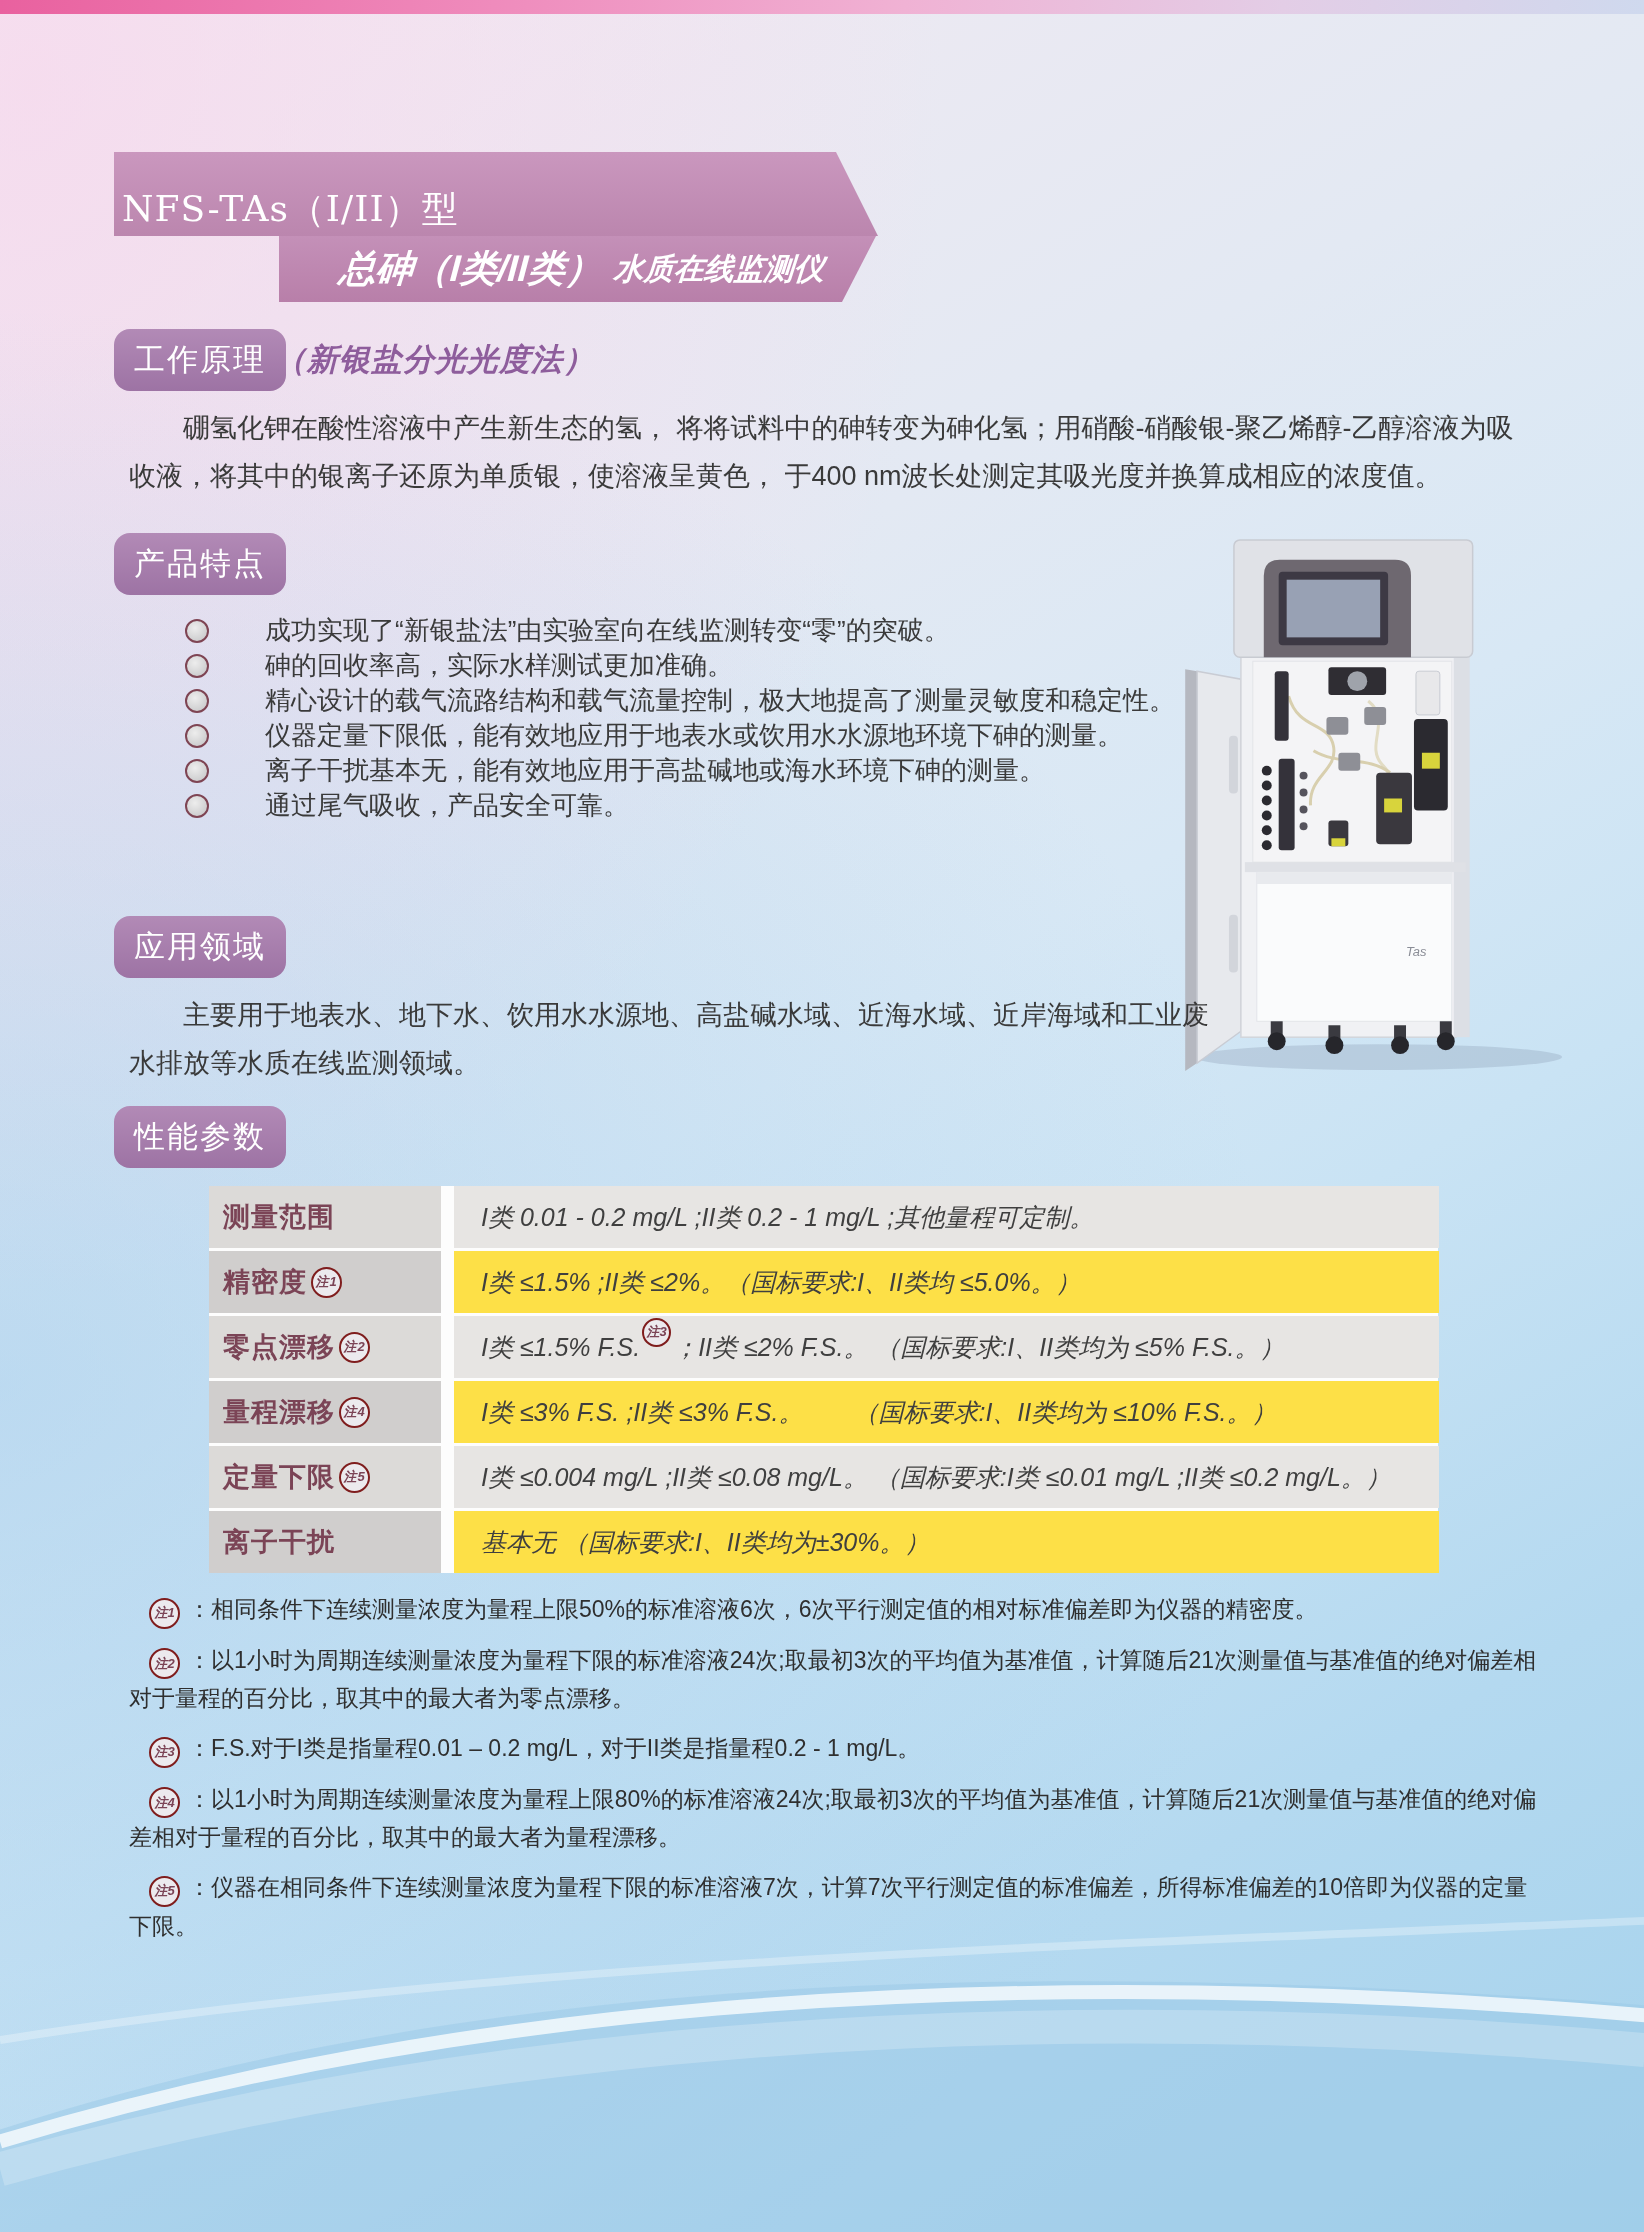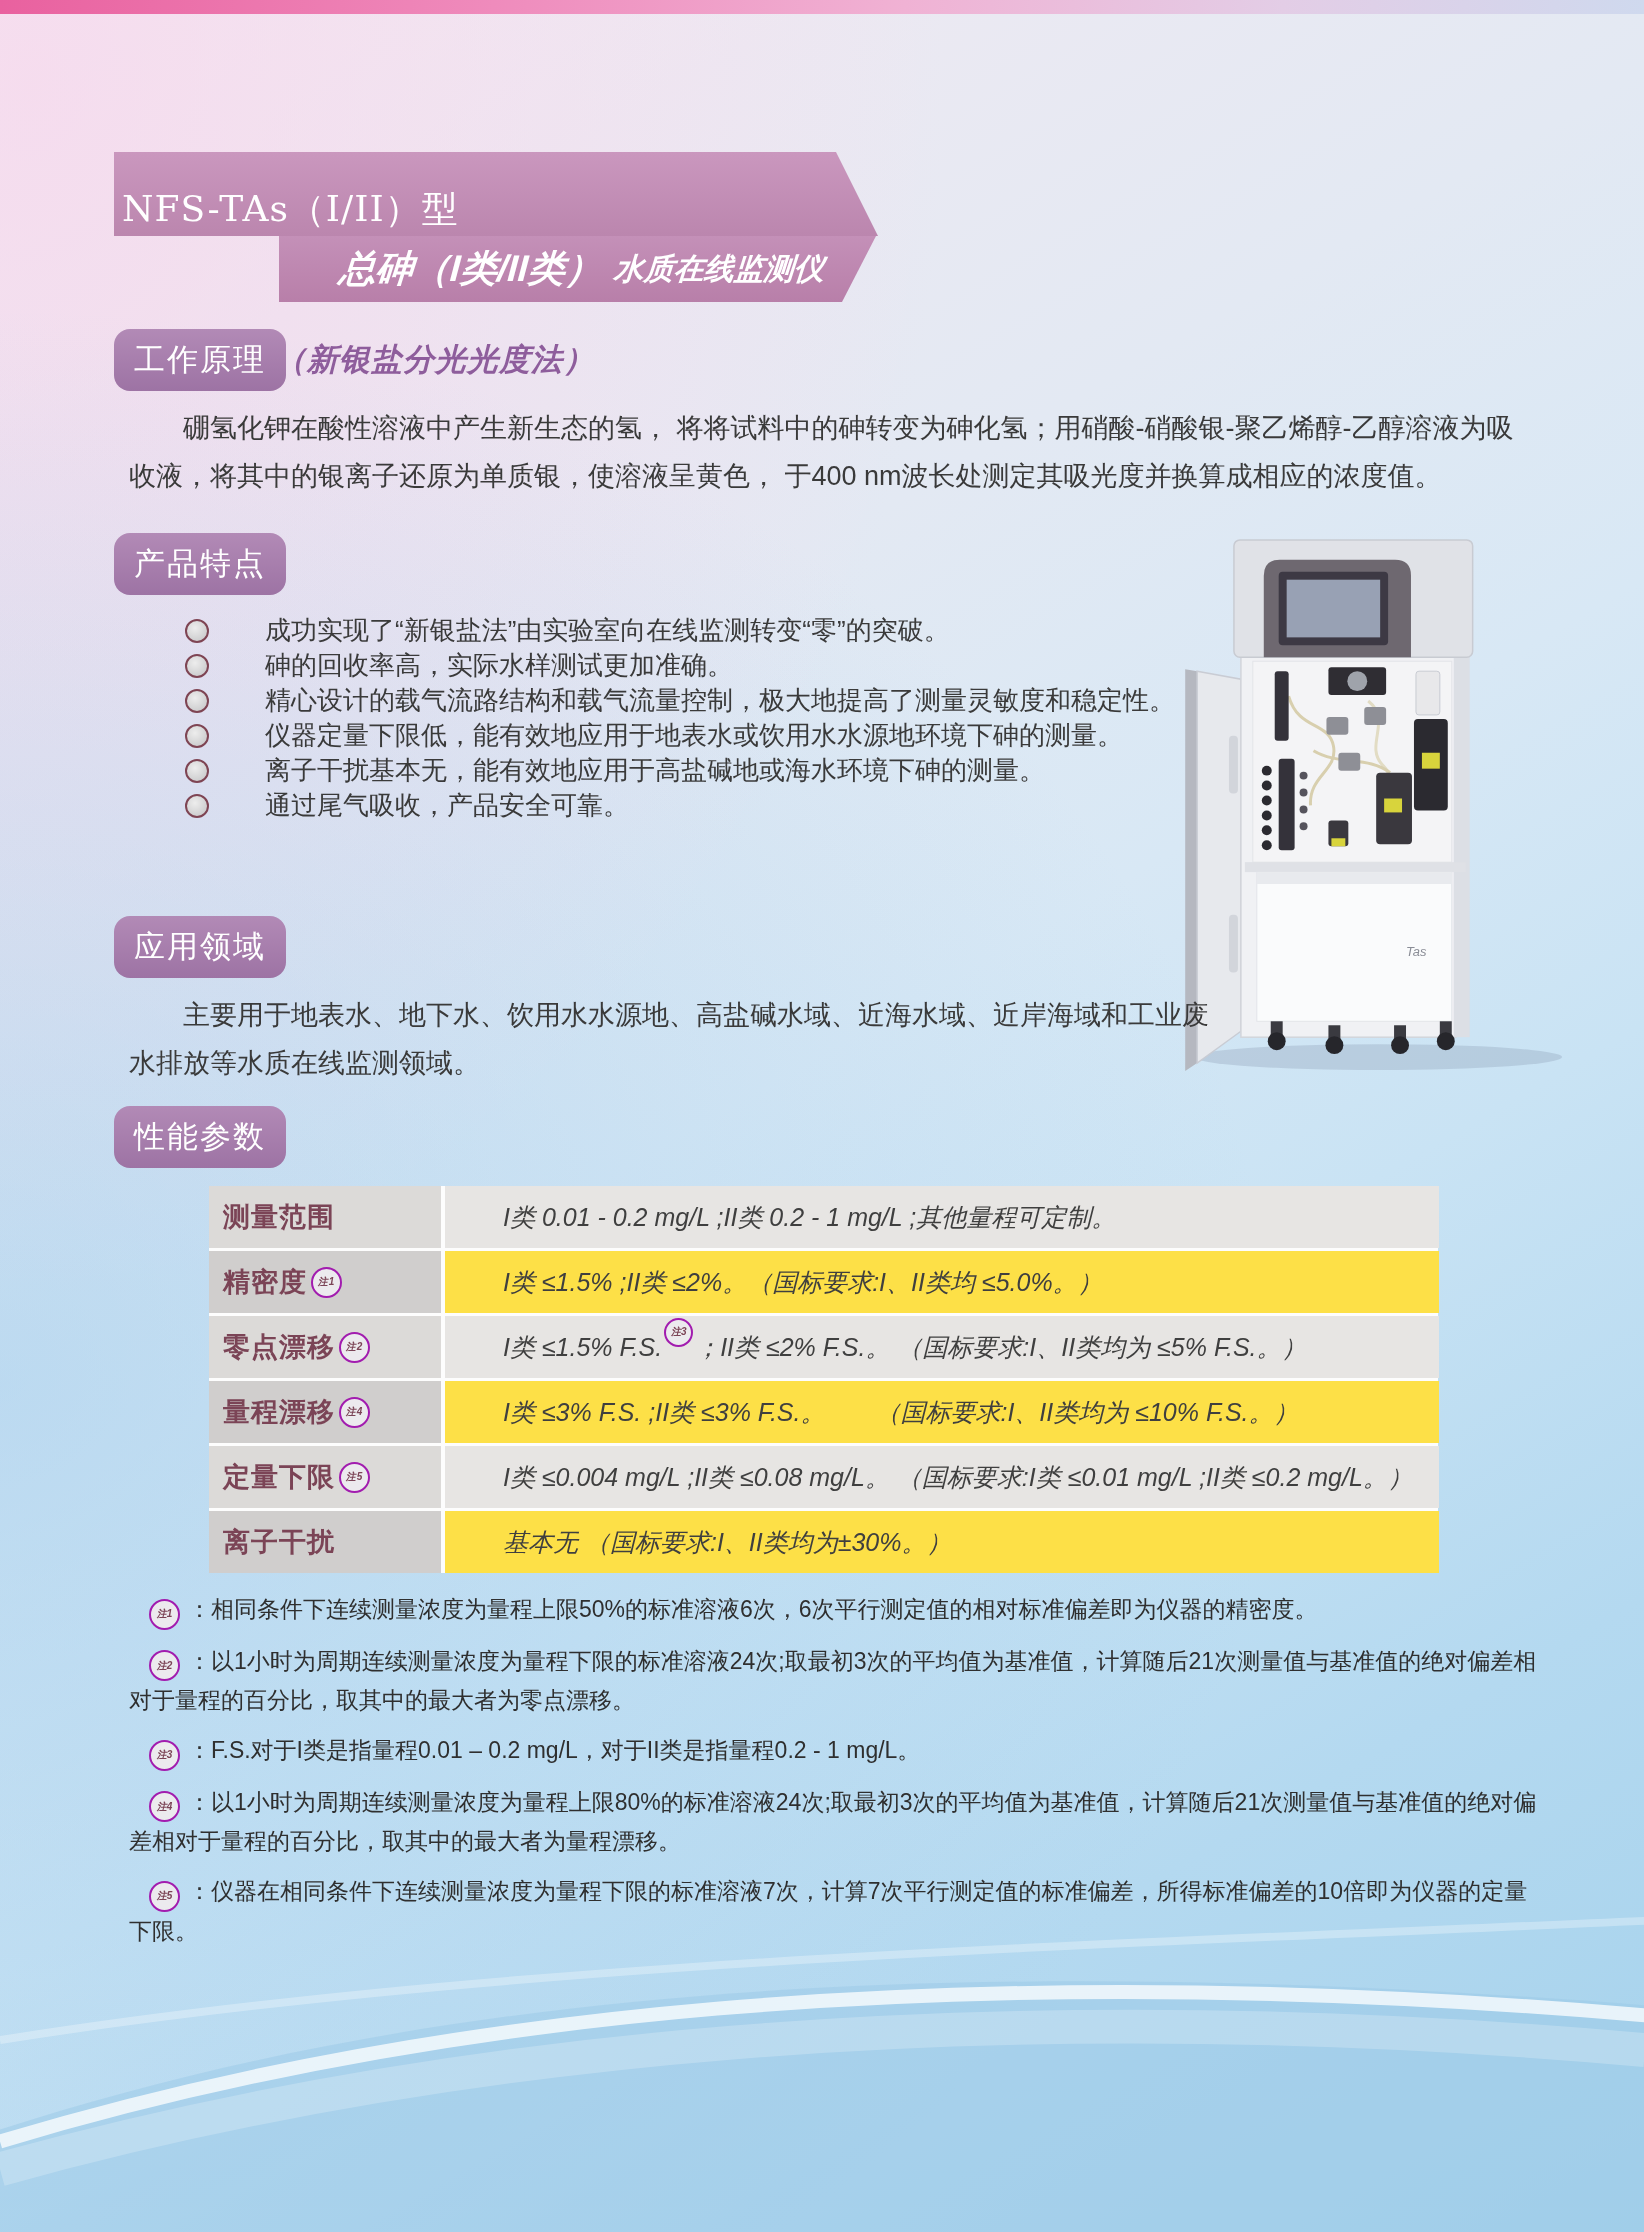--- a/index.html
+++ b/index.html
@@ -41,28 +41,28 @@
   
   .features{position:absolute;left:185px;top:613px;margin:0;padding:0;list-style:none;}
   .features li{display:flex;align-items:center;height:35px;font-size:26px;color:#3a3a3a;gap:44px;}
   .dot{width:20px;height:20px;border-radius:50%;flex:0 0 20px;margin-right:12px;
     background:radial-gradient(circle at 40% 35%,#ededed,#c3c3c5);border:2px solid #7e4453;}
   
   .ptable{position:absolute;left:209px;top:1186px;width:1229px;background:#fdfdfd;}
   .t-row{display:grid;grid-template-columns:232px 994px;gap:4px;margin-bottom:3px;height:62px;}
   .t-row:last-child{margin-bottom:0;}
   .t-label{display:flex;align-items:center;padding-left:14px;font-size:27px;font-weight:bold;color:#7b4456;letter-spacing:1px;}
-  .t-val{display:flex;align-items:center;padding-left:58px;font-size:25px;font-style:italic;color:#3f3f3f;}
+  .t-val{display:flex;align-items:center;padding-left:27px;font-size:25px;font-style:italic;color:#3f3f3f;margin-left:9px;}
   .t-row.odd .t-label{background:#dcdad8;}
   .t-row.odd .t-val{background:#e7e5e3;}
   .t-row.even .t-label{background:#d0cecd;}
   .t-row.even .t-val{background:#fde047;}
   .note-badge{display:inline-flex;align-items:center;justify-content:center;
-    width:27px;height:27px;border-radius:50%;border:2px solid #a21caf;background:#eceaee;
-    color:#7b4456;font-size:10px;font-weight:bold;font-style:italic;margin-left:4px;flex:0 0 auto;}
+    width:27px;height:27px;border-radius:50%;border:2px solid #7f1d1d;background:#eceaee;
+    color:#7b4456;font-size:13px;font-weight:bold;font-style:italic;margin-left:4px;flex:0 0 auto;}
   .note-badge.sup{position:relative;top:-15px;width:25px;height:25px;margin:0 2px;}
   
   .notes{position:absolute;left:129px;top:1590px;width:1417px;}
   .note{margin:0 0 12px 0;font-size:23px;line-height:38px;color:#2f2f2f;text-indent:16px;}
   .note .note-badge{margin-right:8px;text-indent:0;}
   
   .product{position:absolute;left:1179px;top:522px;width:458px;height:552px;}
   
   .waves{position:absolute;left:0;top:1891px;width:1645px;height:342px;}
 </style>

